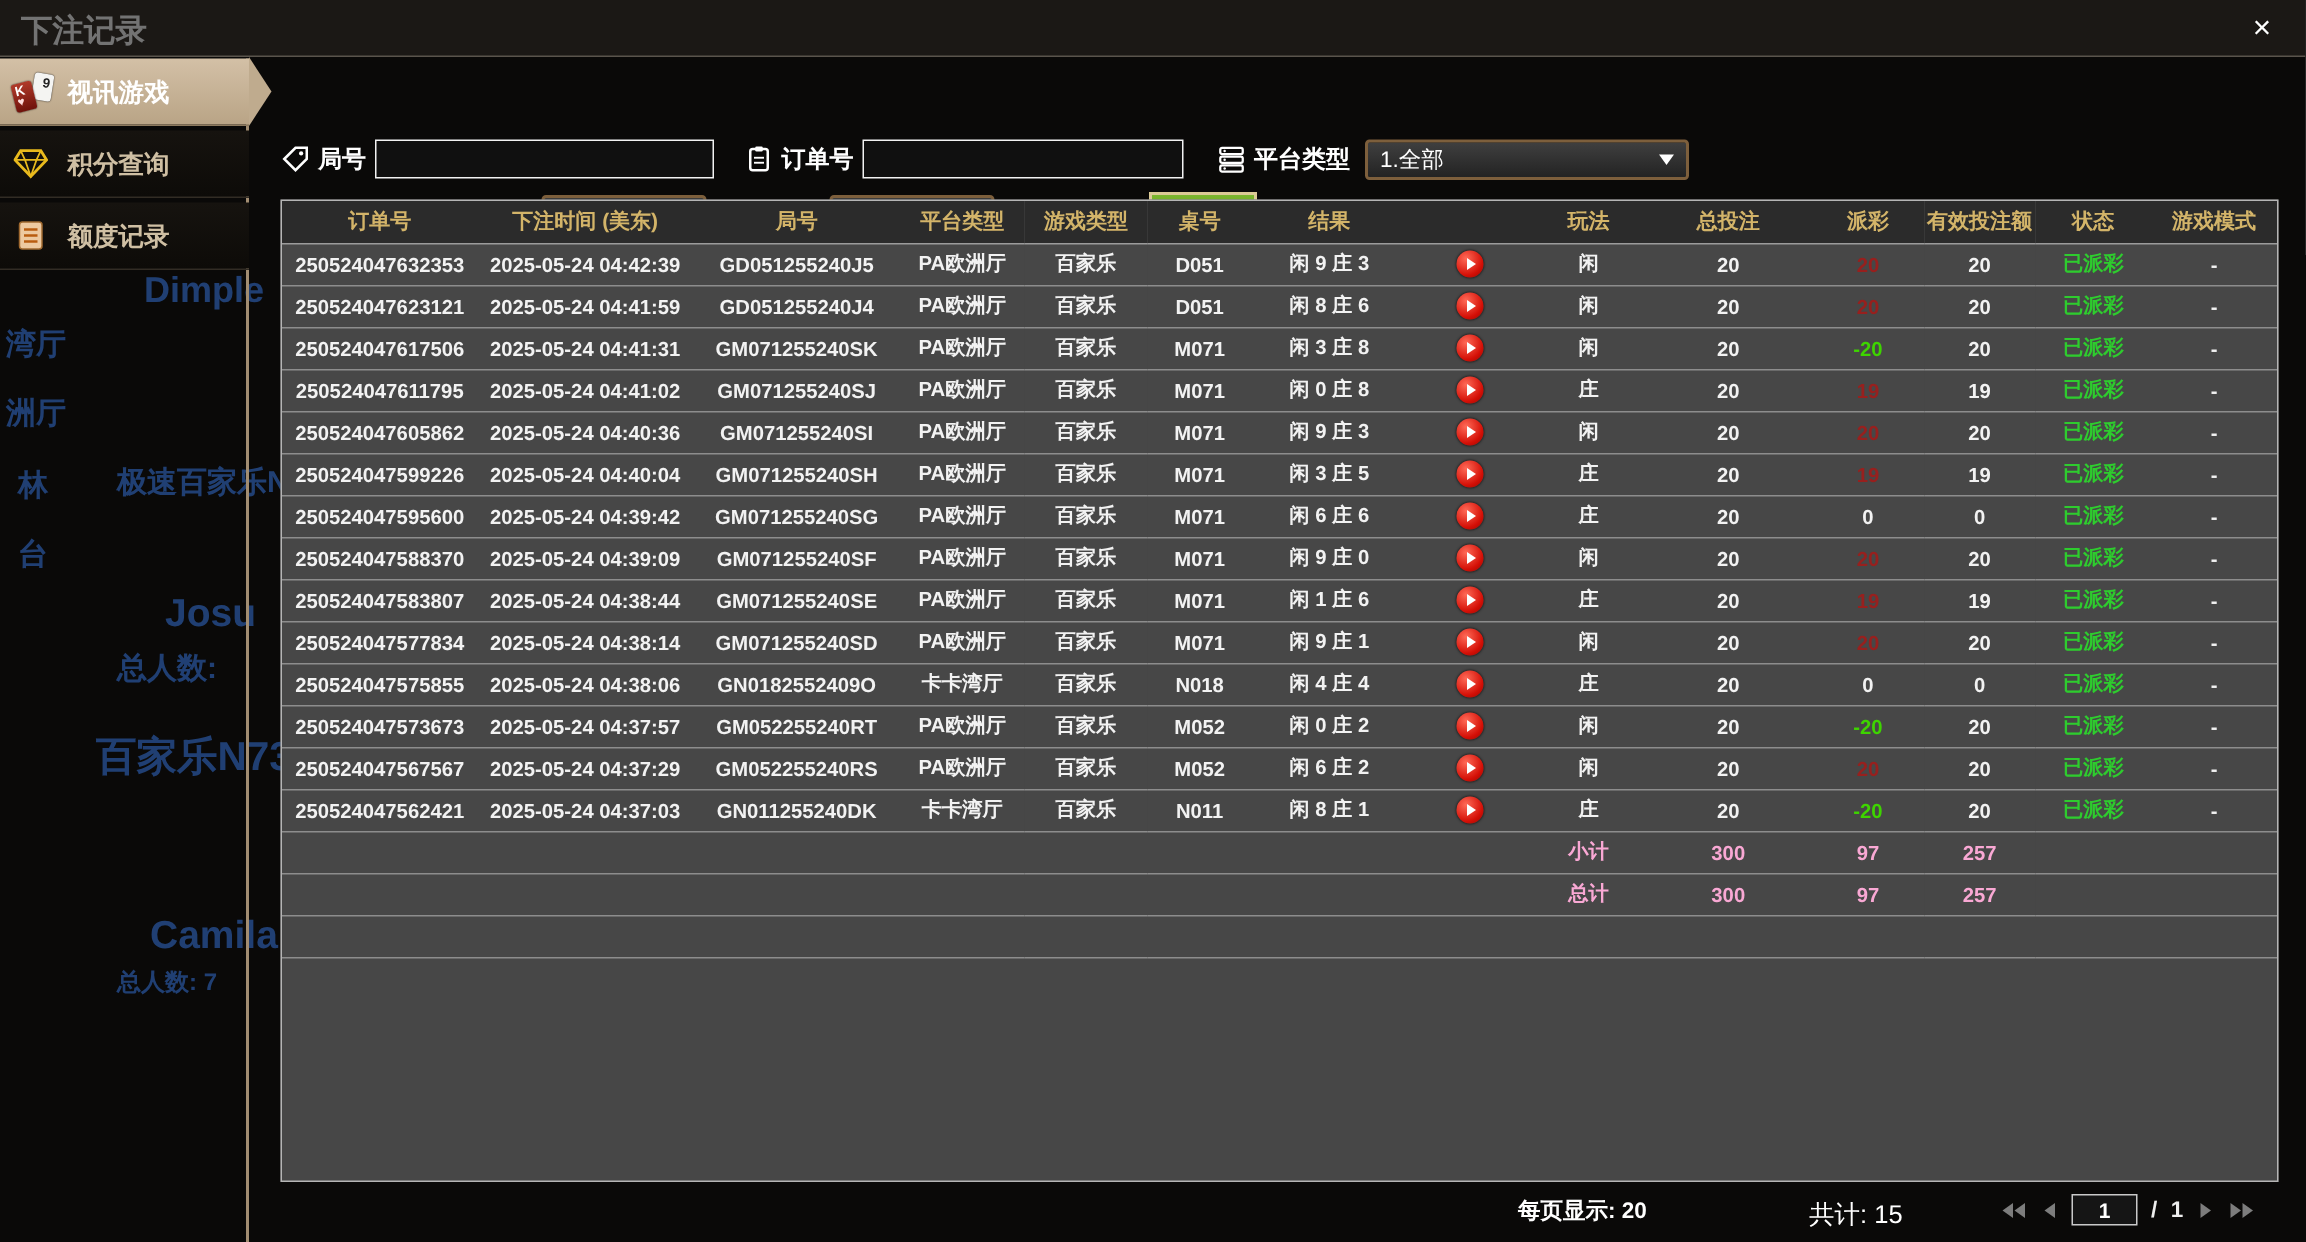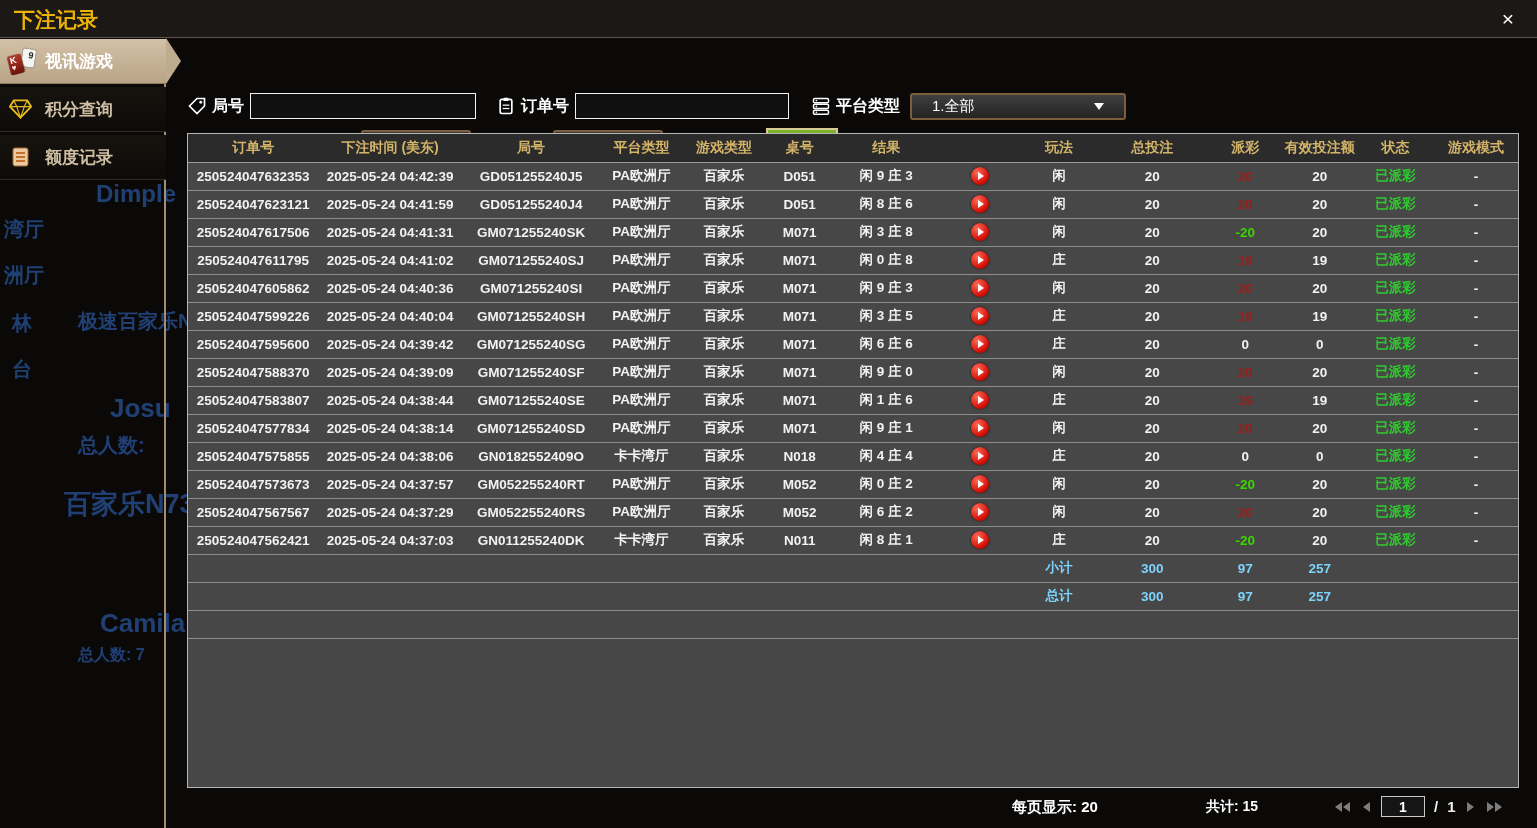--- a/index.html
+++ b/index.html
@@ -6,21 +6,21 @@
   html,body { width:1537px; height:828px; overflow:hidden; }
   body { background:#0a0908; font-family:"Liberation Sans", sans-serif; position:relative; color:#fff; }
 
   
   .ghost-layer { position:absolute; inset:0; z-index:1; }
   .ghost { position:absolute; color:#3b82f6; opacity:.45; font-weight:bold; white-space:nowrap; }
 
   
   .titlebar { position:absolute; left:0; top:0; width:100%; height:38px; background:#1b1815;
               border-bottom:1px solid #5a544c; z-index:6; }
-  .title { position:absolute; left:14px; top:6px; font-size:21px; font-weight:bold; color:#eab308; }
+  .title { position:absolute; left:14px; top:6px; font-size:21px; font-weight:bold; color:#737373; }
   .close-btn { position:absolute; right:16px; top:6px; font-size:21px; color:#fff; cursor:pointer;
                width:26px; height:26px; text-align:center; line-height:26px; }
 
   
   .side-border { position:absolute; left:164px; top:39px; bottom:0; width:2px; background:#a28d72; z-index:4; }
   .sidebar { position:absolute; left:0; top:39px; width:166px; z-index:5; }
   .side-item { position:relative; height:45px; margin-bottom:3px; display:flex; align-items:center;
                padding-left:9px; gap:9px; background:linear-gradient(#16130f,#0d0b08);
                border-bottom:1px solid #322c24; color:#cfbfa3; font-size:17px; font-weight:bold; cursor:pointer; }
   .side-item.active { background:linear-gradient(#d3c0a6,#b9a486); color:#ffffff; border-bottom:1px solid #8d7a5f; }
@@ -40,50 +40,50 @@
   .filters { position:absolute; left:0; top:39px; z-index:5; }
   .frow { position:absolute; display:flex; align-items:center; white-space:nowrap; }
   .frow1 { left:187px; top:53px; height:28px; }
   .frow2 { left:187px; top:89px; height:30px; }
   .flabel { font-size:16px; font-weight:bold; color:#fff; margin:0 6px 0 5px; }
   .ficon { display:inline-flex; align-items:center; }
   .text-input { width:226px; height:26px; background:#101010; border:1px solid #f2f2f2;
                 color:#fff; font-size:14px; padding:0 6px; font-family:"Liberation Sans",sans-serif; }
   .select-box { height:27px; background:linear-gradient(#3f3f3f,#232323); border:2px solid #7d5f3c;
                 border-radius:3px; color:#fff; display:flex; align-items:center; cursor:pointer; }
-  .platform-select { width:216px; font-size:15px; padding:0 20px; margin-left:4px; justify-content:space-between; }
+  .platform-select { width:216px; font-size:15px; padding:0 8px; margin-left:4px; justify-content:space-between; }
   .date-select { width:110px; font-size:14px; font-weight:bold; justify-content:center; gap:7px; background:#3c3c3c; }
   .caret { width:0; height:0; border:5px solid transparent; border-top:7px solid #fff; margin-top:6px; }
   .search-btn { height:31px; width:72px; background:linear-gradient(#7cb62e,#559108); border:2px solid #dcca96;
                 color:#fff; font-size:16px; font-weight:bold; display:flex; align-items:center;
                 justify-content:center; gap:3px; cursor:pointer; }
 
   
   .table-wrap { position:absolute; left:187px; top:133px; width:1332px; height:655px; background:#474747;
                 border:1px solid #b5b5b5; z-index:5; }
   table { width:100%; border-collapse:collapse; table-layout:fixed; }
   th { background:#2b2b2b; color:#d3b469; font-size:14px; font-weight:bold; height:28px;
        border-bottom:1px solid #9b9b9b; overflow:hidden; white-space:nowrap; }
   td { background:#474747; color:#f2f2f2; font-size:13.5px; font-weight:bold; text-align:center;
        height:28px; border-bottom:1px solid #8d8d8d; overflow:hidden; white-space:nowrap; }
   .pay-pos { color:#97201e; }
   .pay-neg { color:#3ed400; }
   .pay-zero { color:#f2f2f2; }
   .status-paid { color:#2ecc2e; }
-  .sum { color:#7dd3fc; }
+  .sum { color:#f9a8d4; }
   .play-btn { display:inline-block; position:relative; width:18px; height:18px; border-radius:50%;
               background:radial-gradient(circle at 35% 30%, #ff6a57, #d40f06 65%, #8f0802);
               vertical-align:middle; cursor:pointer; box-shadow:0 0 2px #000; }
   .play-btn::after { content:""; position:absolute; left:7px; top:5px; border:4px solid transparent;
               border-left:6px solid #fff; }
 
   
   .statusbar { position:absolute; left:0; bottom:0; width:100%; height:40px; z-index:5; }
   .perpage { position:absolute; left:1012px; top:10px; font-size:15px; font-weight:bold; }
-  .totcount { position:absolute; left:1206px; top:10px; font-size:14px; font-weight:bold; }
+  .totcount { position:absolute; left:1206px; top:10px; font-size:17px; font-weight:normal; }
   .pager { position:absolute; left:1333px; top:8px; display:flex; align-items:center; gap:9px; }
   .tri-l { width:0; height:0; border:5px solid transparent; border-right:7px solid #7d7d7d; border-left:none; }
   .tri-r { width:0; height:0; border:5px solid transparent; border-left:7px solid #7d7d7d; border-right:none; }
   .pg-btn { display:flex; align-items:center; gap:1px; cursor:pointer; padding:2px; }
   .page-input { width:44px; height:21px; background:#151515; border:1px solid #c9c9c9; color:#fff;
                 text-align:center; font-size:14px; font-weight:bold; font-family:"Liberation Sans",sans-serif; }
   .page-sep, .page-count { font-size:15px; font-weight:bold; color:#eee; }
 </style>
 </head>
 <body>

